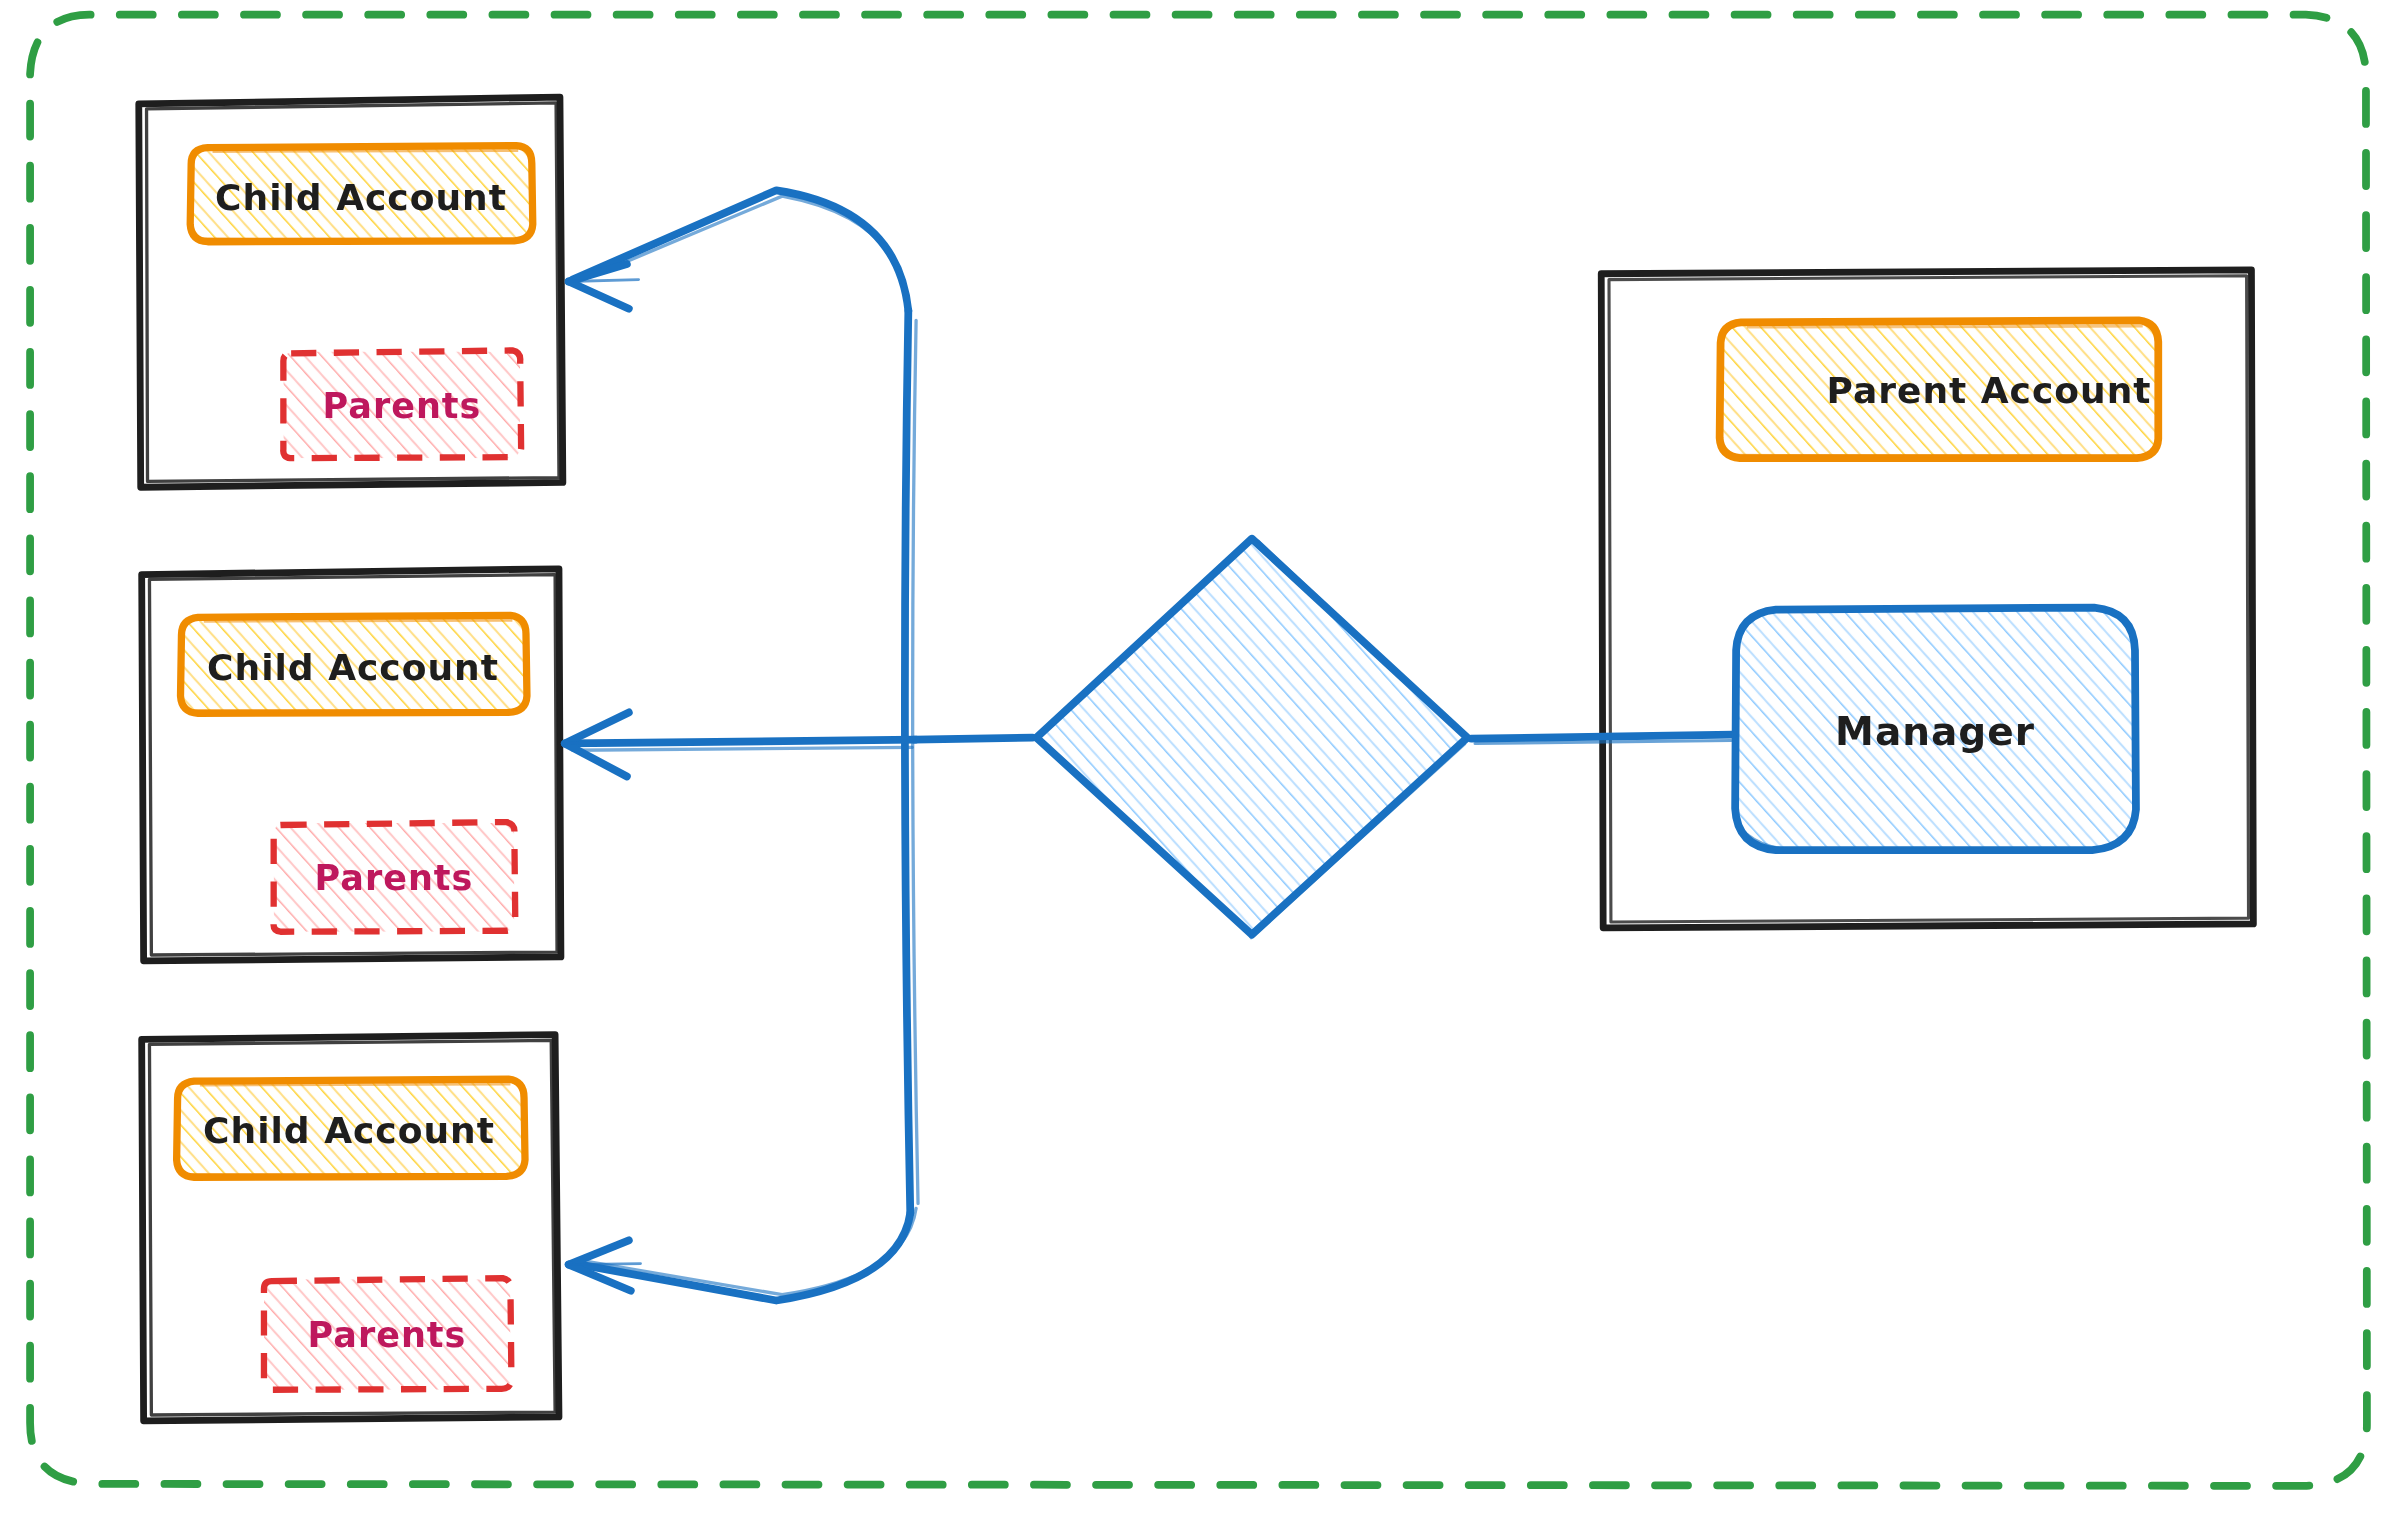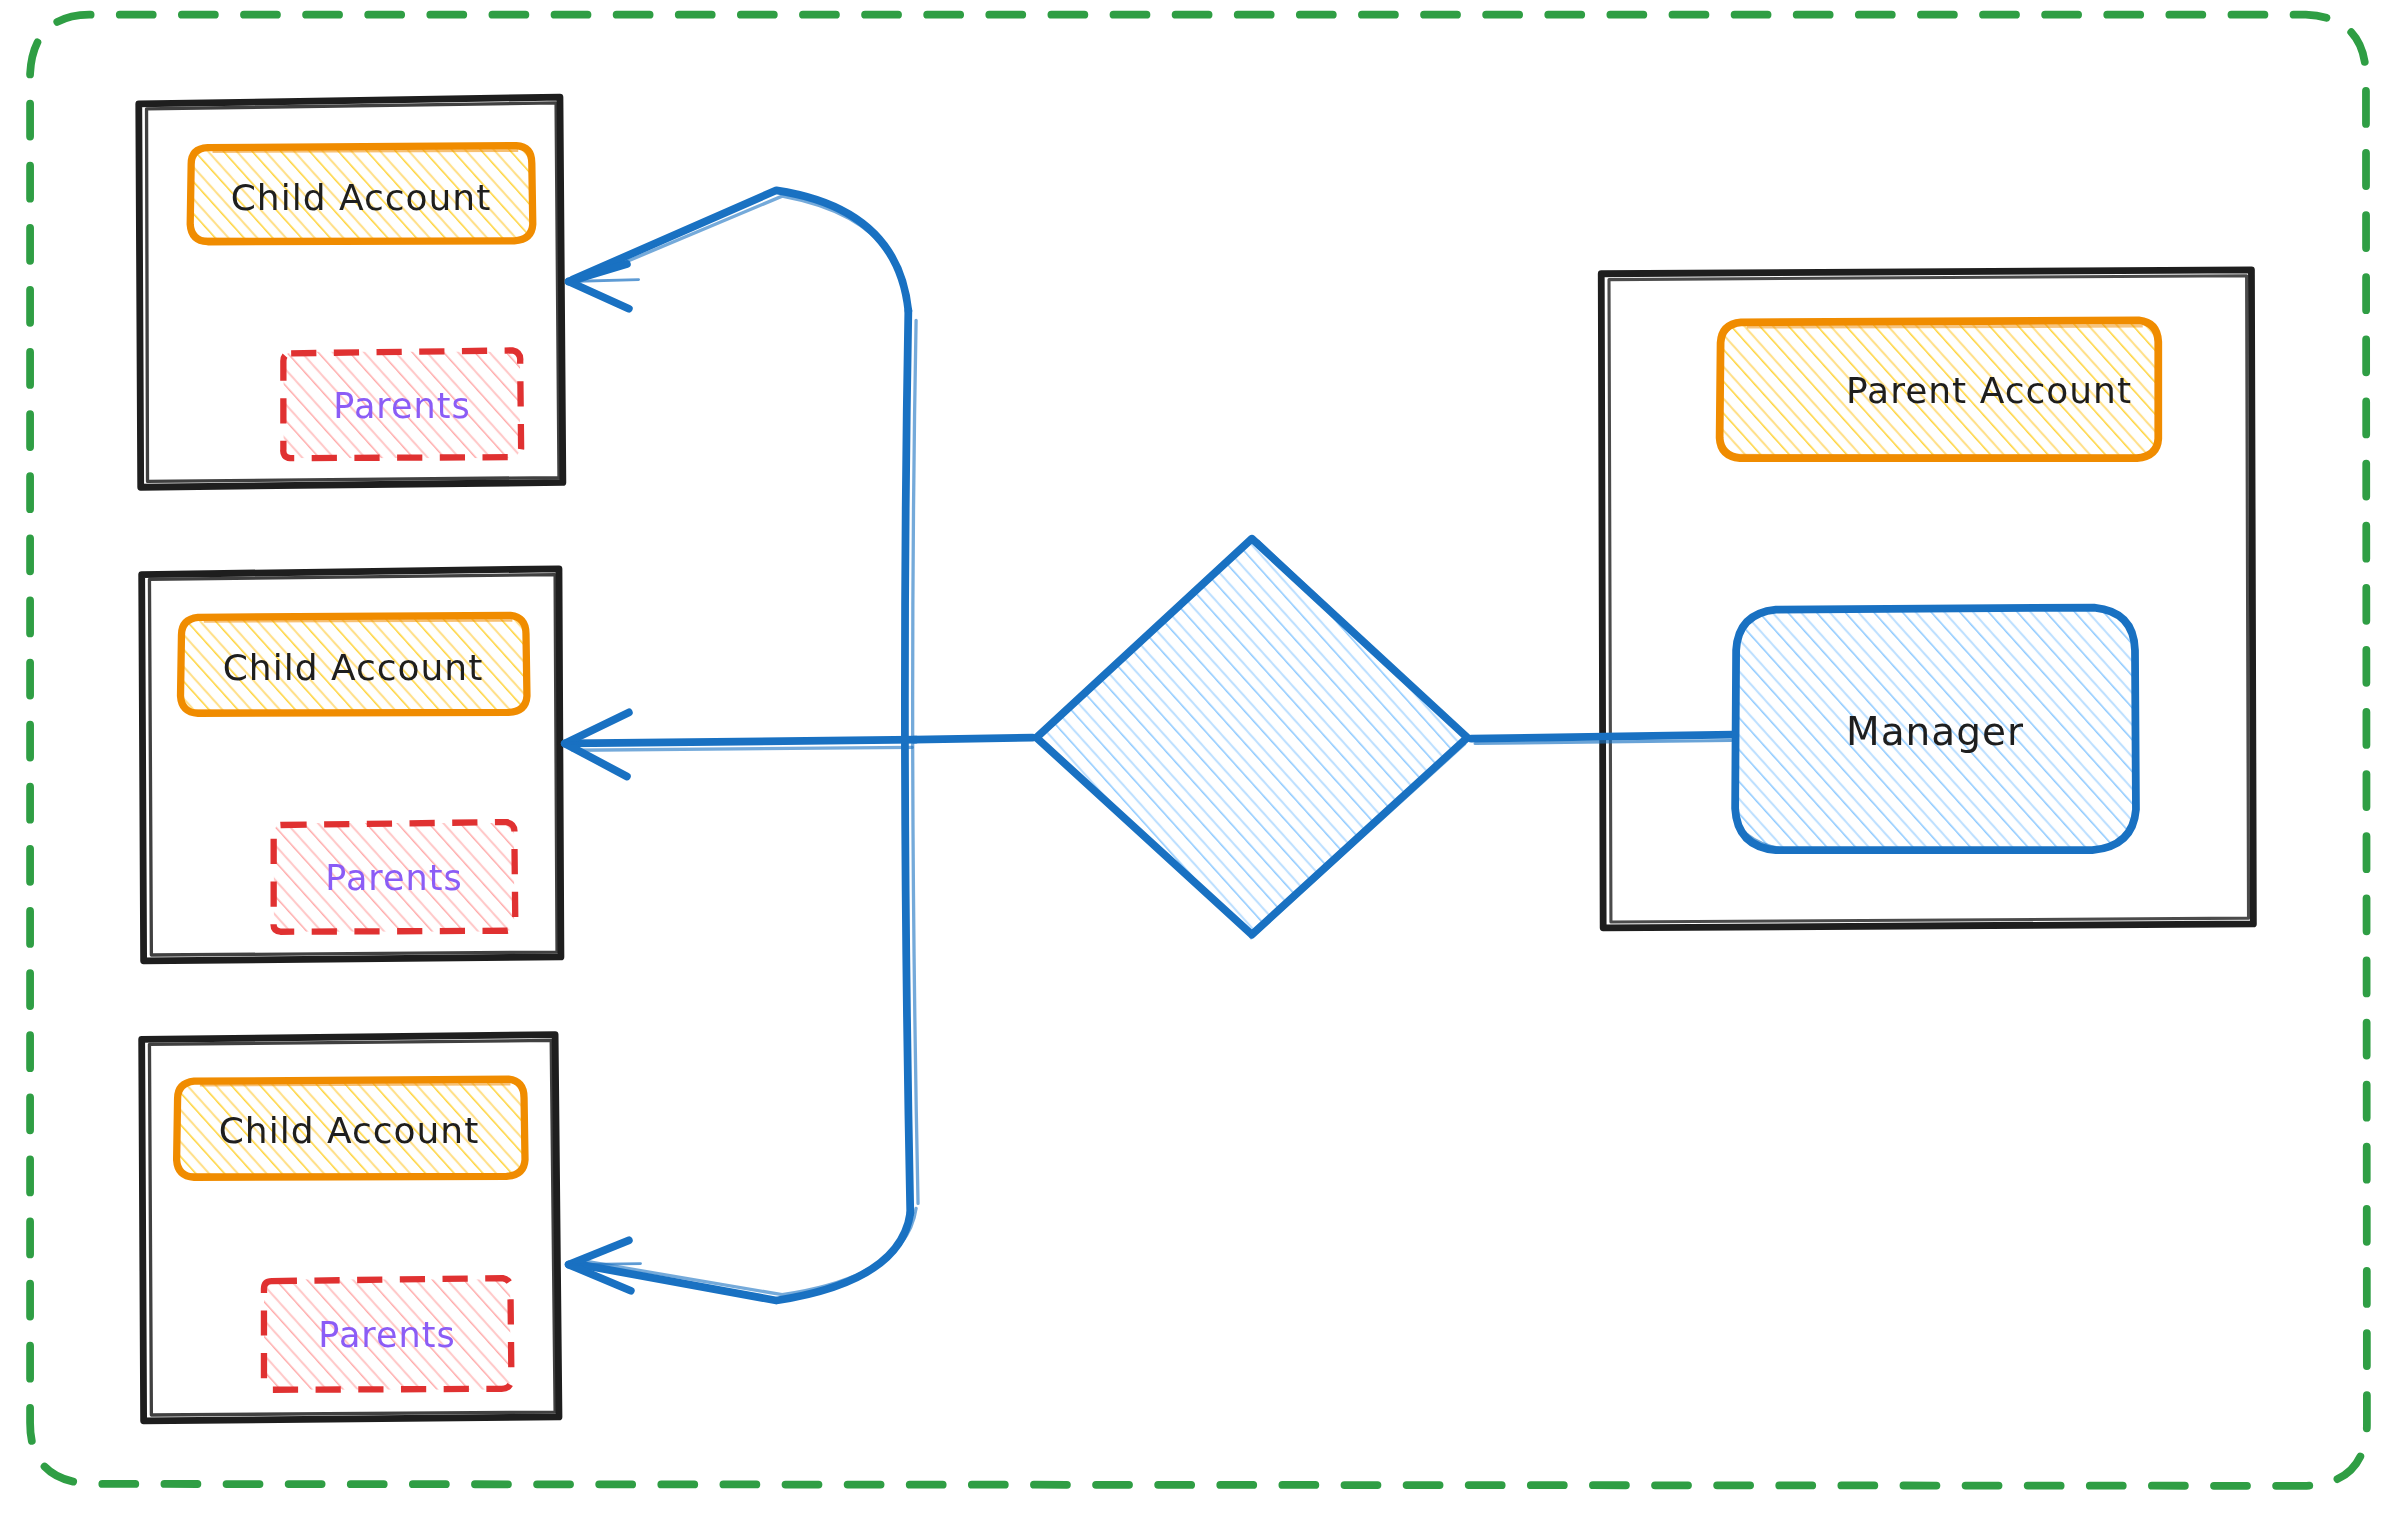--- a/index.html
+++ b/index.html
@@ -6,29 +6,29 @@
   html,body{margin:0;padding:0;background:#ffffff;}
   body{
     width:2397px;height:1517px;overflow:hidden;
     font-family:"DejaVu Sans", sans-serif;
   }
   #stage{position:relative;width:2397px;height:1517px;background:#fff;}
   #stage svg{position:absolute;left:0;top:0;width:2397px;height:1517px;}
   .lbl{
     position:absolute;
     font-family:"DejaVu Sans", sans-serif;
-    font-weight:400;
+    font-weight:700;
     white-space:pre;
     text-align:center;
     letter-spacing:1px;
     transform:translate(-50%,-50%);
     pointer-events:none;
   }
   .lbl-dark{color:#1e1e1e;}
-  .lbl-red{color:#8b5cf6;}
+  .lbl-red{color:#be185d;}
   .lbl-blue{color:#1971c2;}
   .lbl-accent{font-size:36px;}
   .lbl-parents{font-size:35px;}
   .lbl-manager{font-size:39px;}
   .lbl-diamond{font-size:29px;line-height:1.28;}
 </style>
 </head>
 <body>
 
 <div id="stage">

